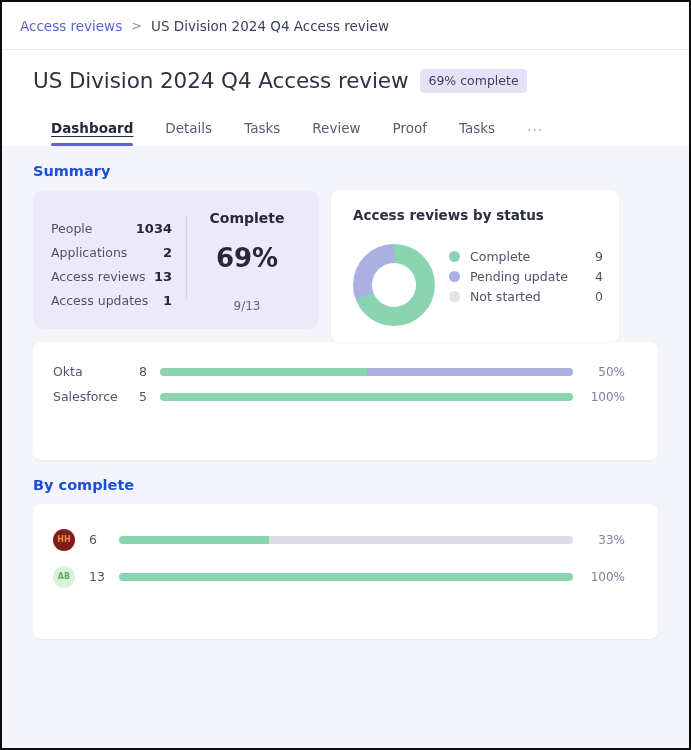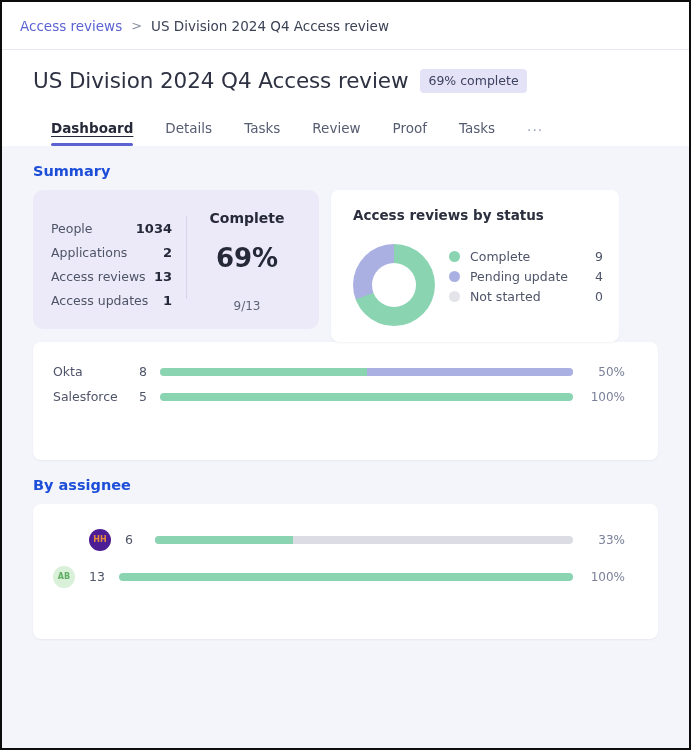--- a/index.html
+++ b/index.html
@@ -431,24 +431,24 @@
       <div class="bar-row">
         <span class="bar-name">Salesforce</span>
         <span class="bar-count">5</span>
         <span class="bar-track" id="appbar1" style="background: rgb(220, 220, 228);">
             <span class="bar-seg" style="width: 100%; background: rgb(138, 212, 178);"></span>
           </span>
         <span class="bar-pct">100%</span>
       </div>
     </div>
 
-    <div class="section-title">By assignee</div>
+    <div class="section-title">By complete</div>
     <div class="card bar-card assignee-card">
       <div class="bar-row tall">
-        <span class="avatar" id="av0" style="background: #4c1d95; color: rgb(232, 139, 60); margin-left: 36px;">HH</span>
+        <span class="avatar" id="av0" style="background: #7f1d1d; color: rgb(232, 139, 60);">HH</span>
         <span class="assignee-count">6</span>
         <span class="bar-track" id="asbar0" style="background: rgb(220, 220, 228);">
             <span class="bar-seg" style="width: 33%; background: rgb(138, 212, 178);"></span>
           </span>
         <span class="bar-pct">33%</span>
       </div>
       <div class="bar-row tall">
         <span class="avatar" id="av1" style="background: rgb(217, 240, 217); color: rgb(95, 174, 99);">AB</span>
         <span class="assignee-count">13</span>
         <span class="bar-track" id="asbar1" style="background: rgb(220, 220, 228);">

